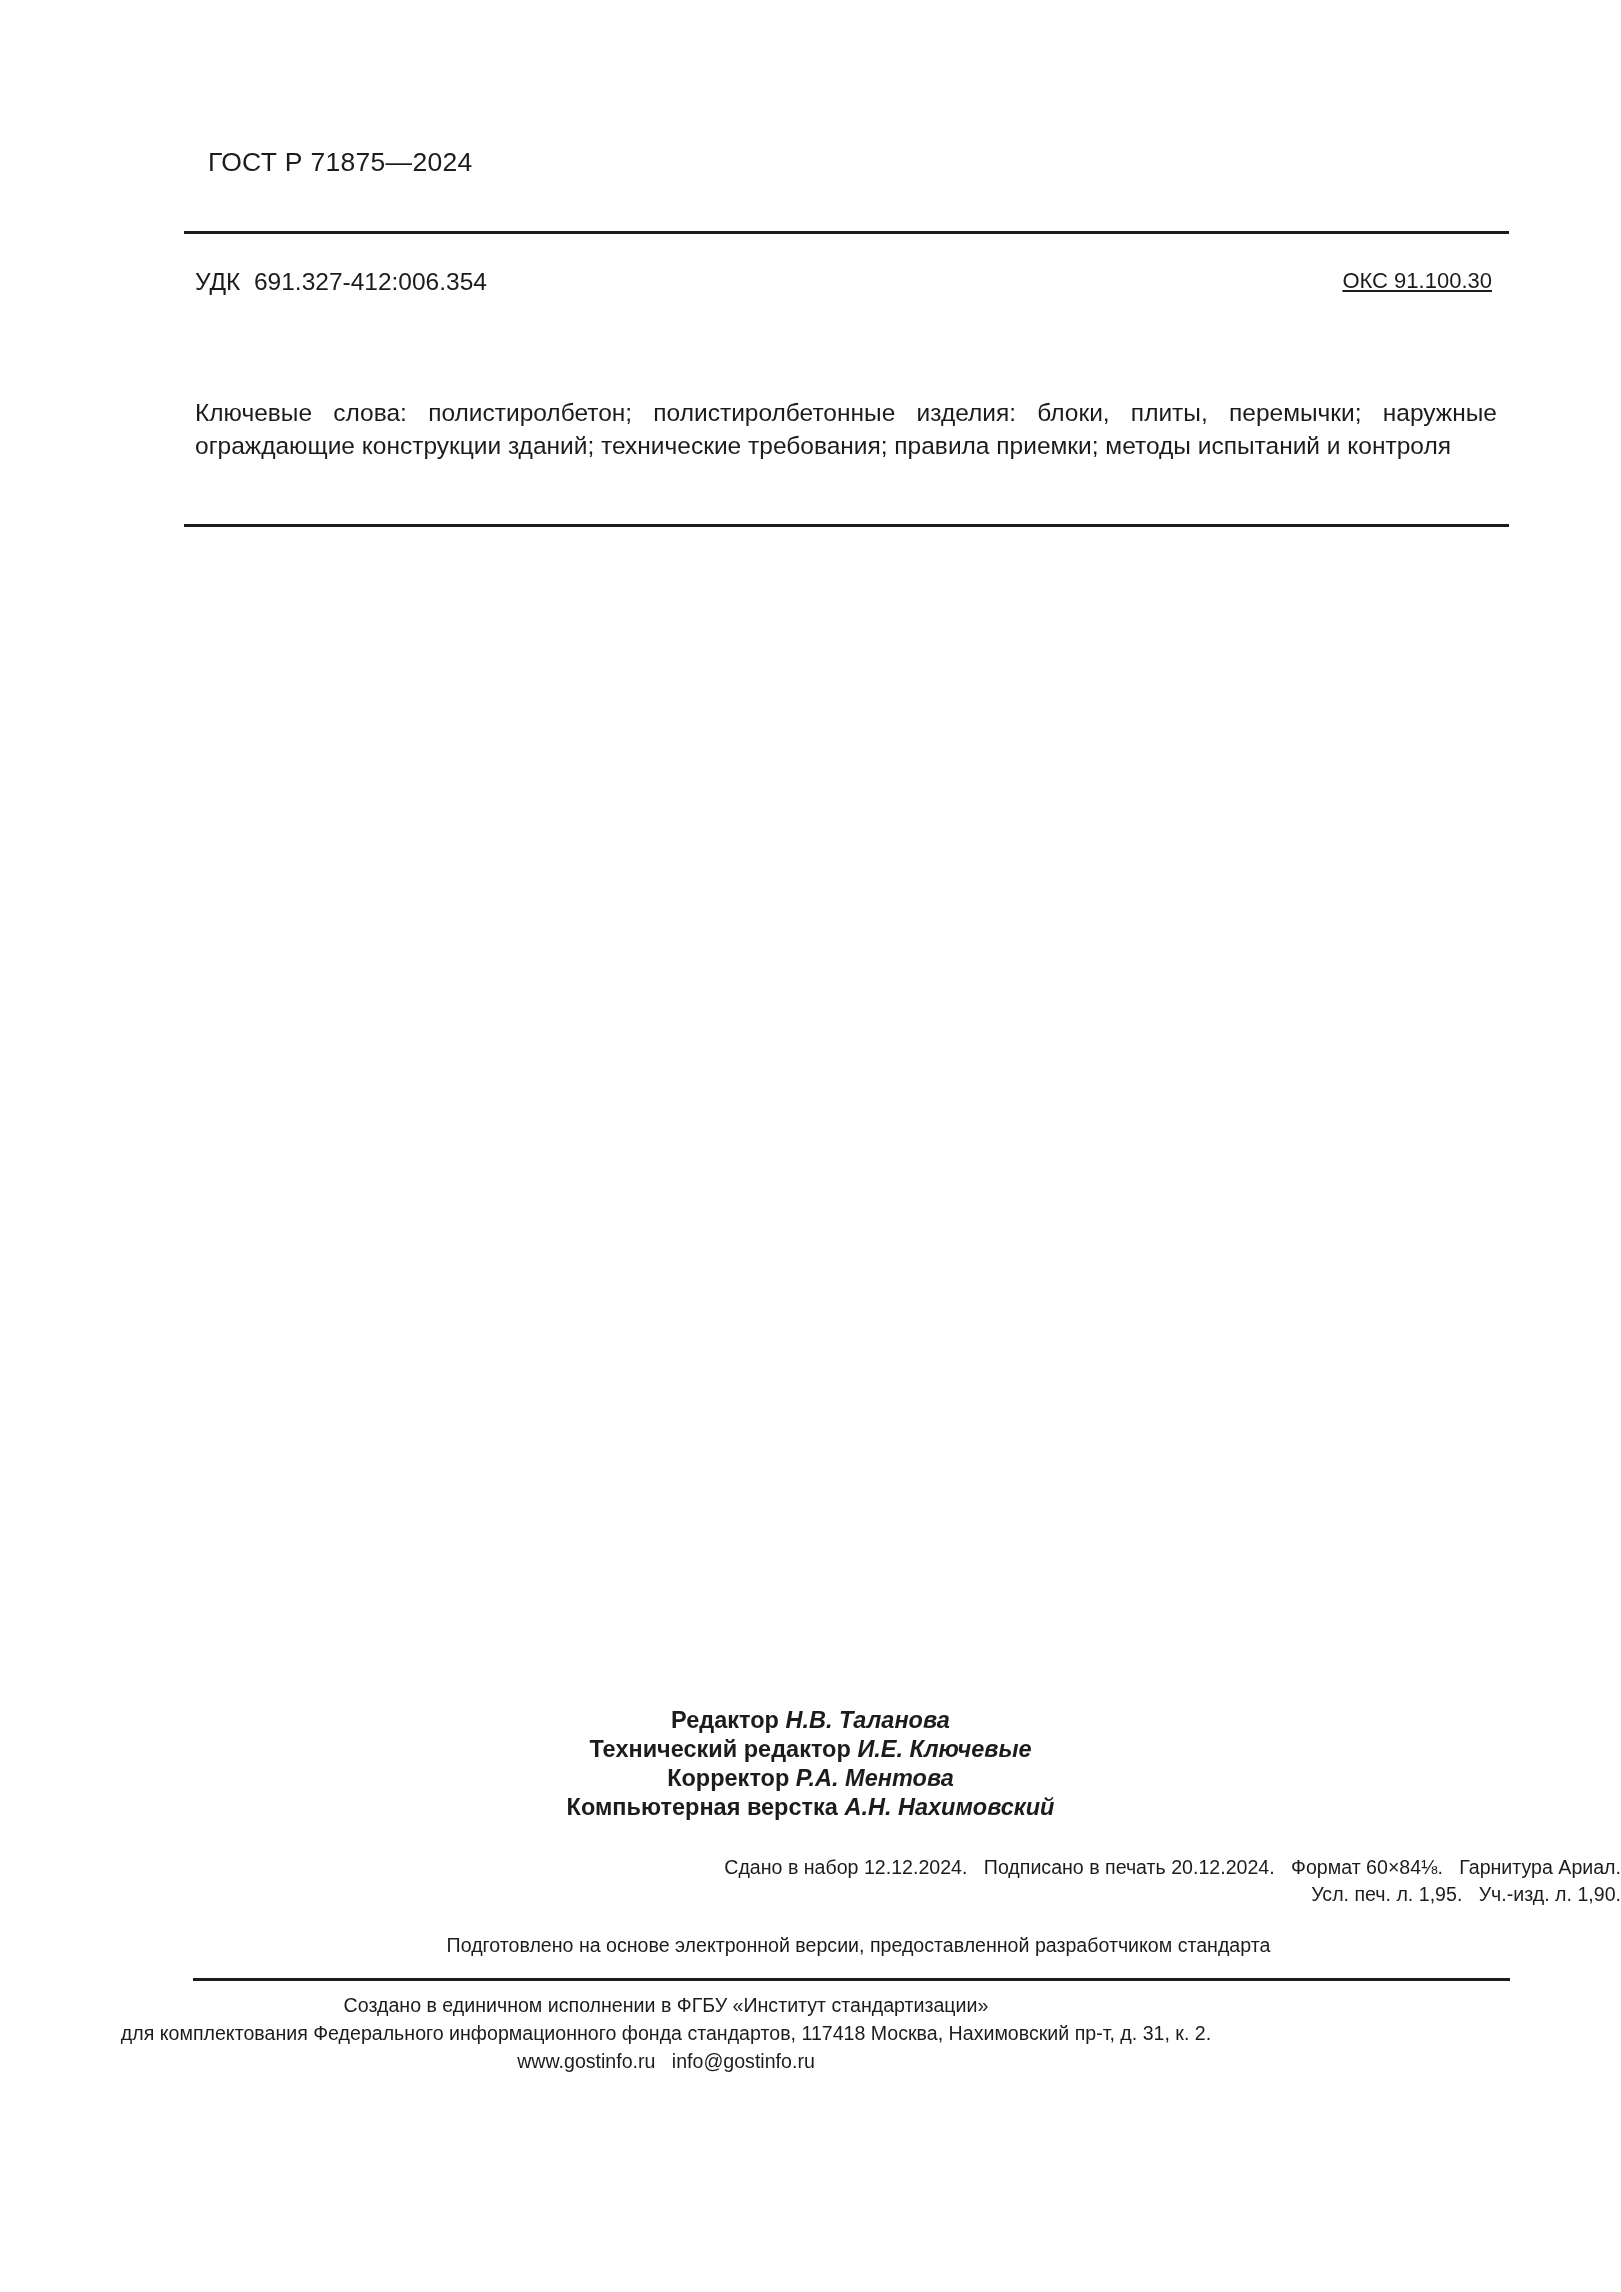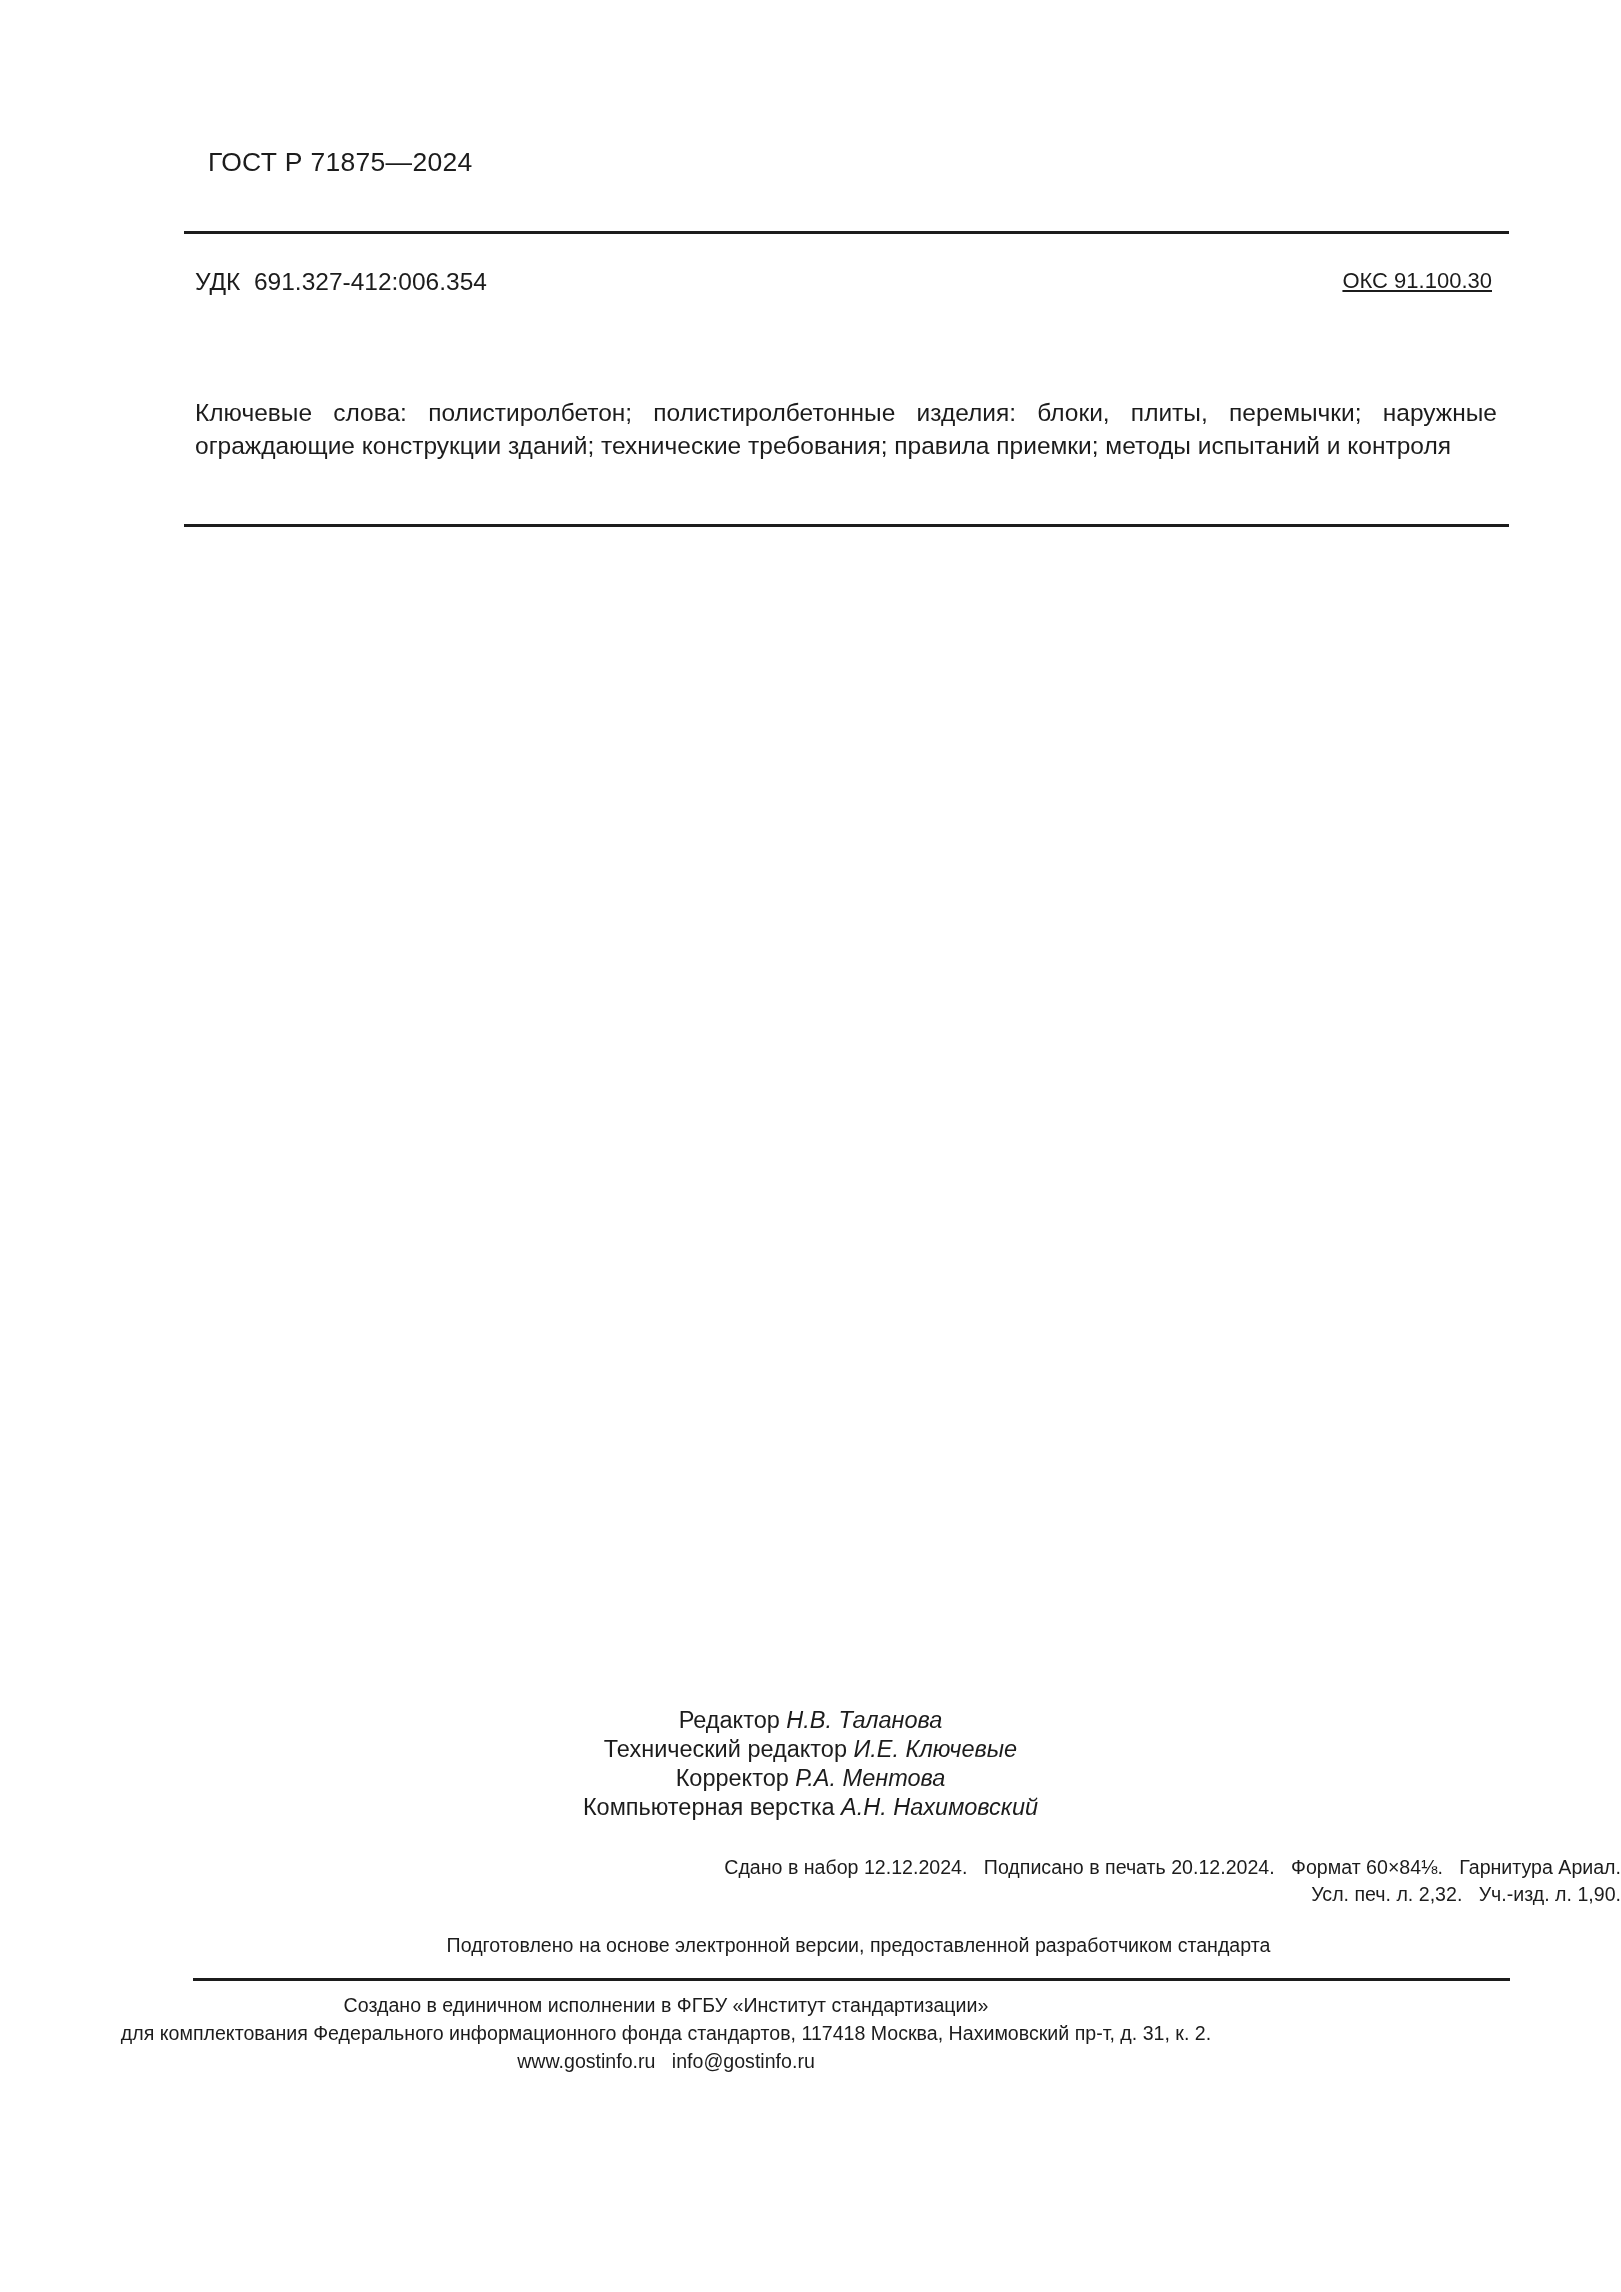--- a/index.html
+++ b/index.html
@@ -3,21 +3,21 @@
 <meta charset="utf-8">
 <style>
   html, body { margin: 0; padding: 0; background: #ffffff; }
   body { width: 1621px; height: 2293px; position: relative; overflow: hidden; font-family: "Liberation Sans", sans-serif; color: #1c1c1c; }
   .abs { position: absolute; }
   .doc-code { left: 208px; top: 147px; font-size: 26.5px; font-weight: normal; letter-spacing: 0.3px; }
   .rule { position: absolute; height: 2.9px; background: #1c1c1c; }
   .udk { left: 195px; top: 268px; font-size: 24.5px; }
   .oks { right: 129px; top: 268px; font-size: 22px; text-decoration: underline; }
   .keywords { left: 195px; top: 396px; width: 1302px; font-size: 24.5px; line-height: 33px; text-align: justify; }
-  .credits { left: 0; width: 1621px; top: 1706px; text-align: center; font-size: 23.5px; line-height: 29px; }
+  .credits { left: 0; width: 1621px; top: 1706px; text-align: center; font-size: 23.5px; line-height: 29px; font-weight: bold; }
   .credits i { font-style: italic; }
   .print-info { left: 0; width: 1621px; top: 1854px; text-align: right; font-size: 19.6px; line-height: 26.5px; }
   .prepared { left: 0; width: 1621px; top: 1934px; text-align: center; font-size: 19.6px; padding-left: 48px; }
   .footer { left: 0; width: 1332px; top: 1991px; text-align: center; font-size: 19.6px; line-height: 28px; }
 </style>
 </head>
 <body>
 
 <div class="abs doc-code">ГОСТ Р 71875—2024</div>
 
@@ -32,21 +32,21 @@
 
 <div class="abs credits">
   <div><span>Редактор</span> <i>Н.В. Таланова</i></div>
   <div><span>Технический редактор</span> <i>И.Е. Ключевые</i></div>
   <div><span>Корректор</span> <i>Р.А. Ментова</i></div>
   <div><span>Компьютерная верстка</span> <i>А.Н. Нахимовский</i></div>
 </div>
 
 <div class="abs print-info">
   <div style="white-space:pre;">Сдано в набор 12.12.2024.   Подписано в печать 20.12.2024.   Формат 60×84⅛.   Гарнитура Ариал.</div>
-  <div style="white-space:pre;">Усл. печ. л. 2,32.   Уч.-изд. л. 1,90.</div>
+  <div style="white-space:pre;">Усл. печ. л. 1,95.   Уч.-изд. л. 1,90.</div>
 </div>
 
 <div class="abs prepared">Подготовлено на основе электронной версии, предоставленной разработчиком стандарта</div>
 
 <div class="rule" style="left:193px; top:1978px; width:1317px;"></div>
 
 <div class="abs footer">
   <div>Создано в единичном исполнении в ФГБУ «Институт стандартизации»</div>
   <div>для комплектования Федерального информационного фонда стандартов, 117418 Москва, Нахимовский пр-т, д. 31, к. 2.</div>
   <div>

